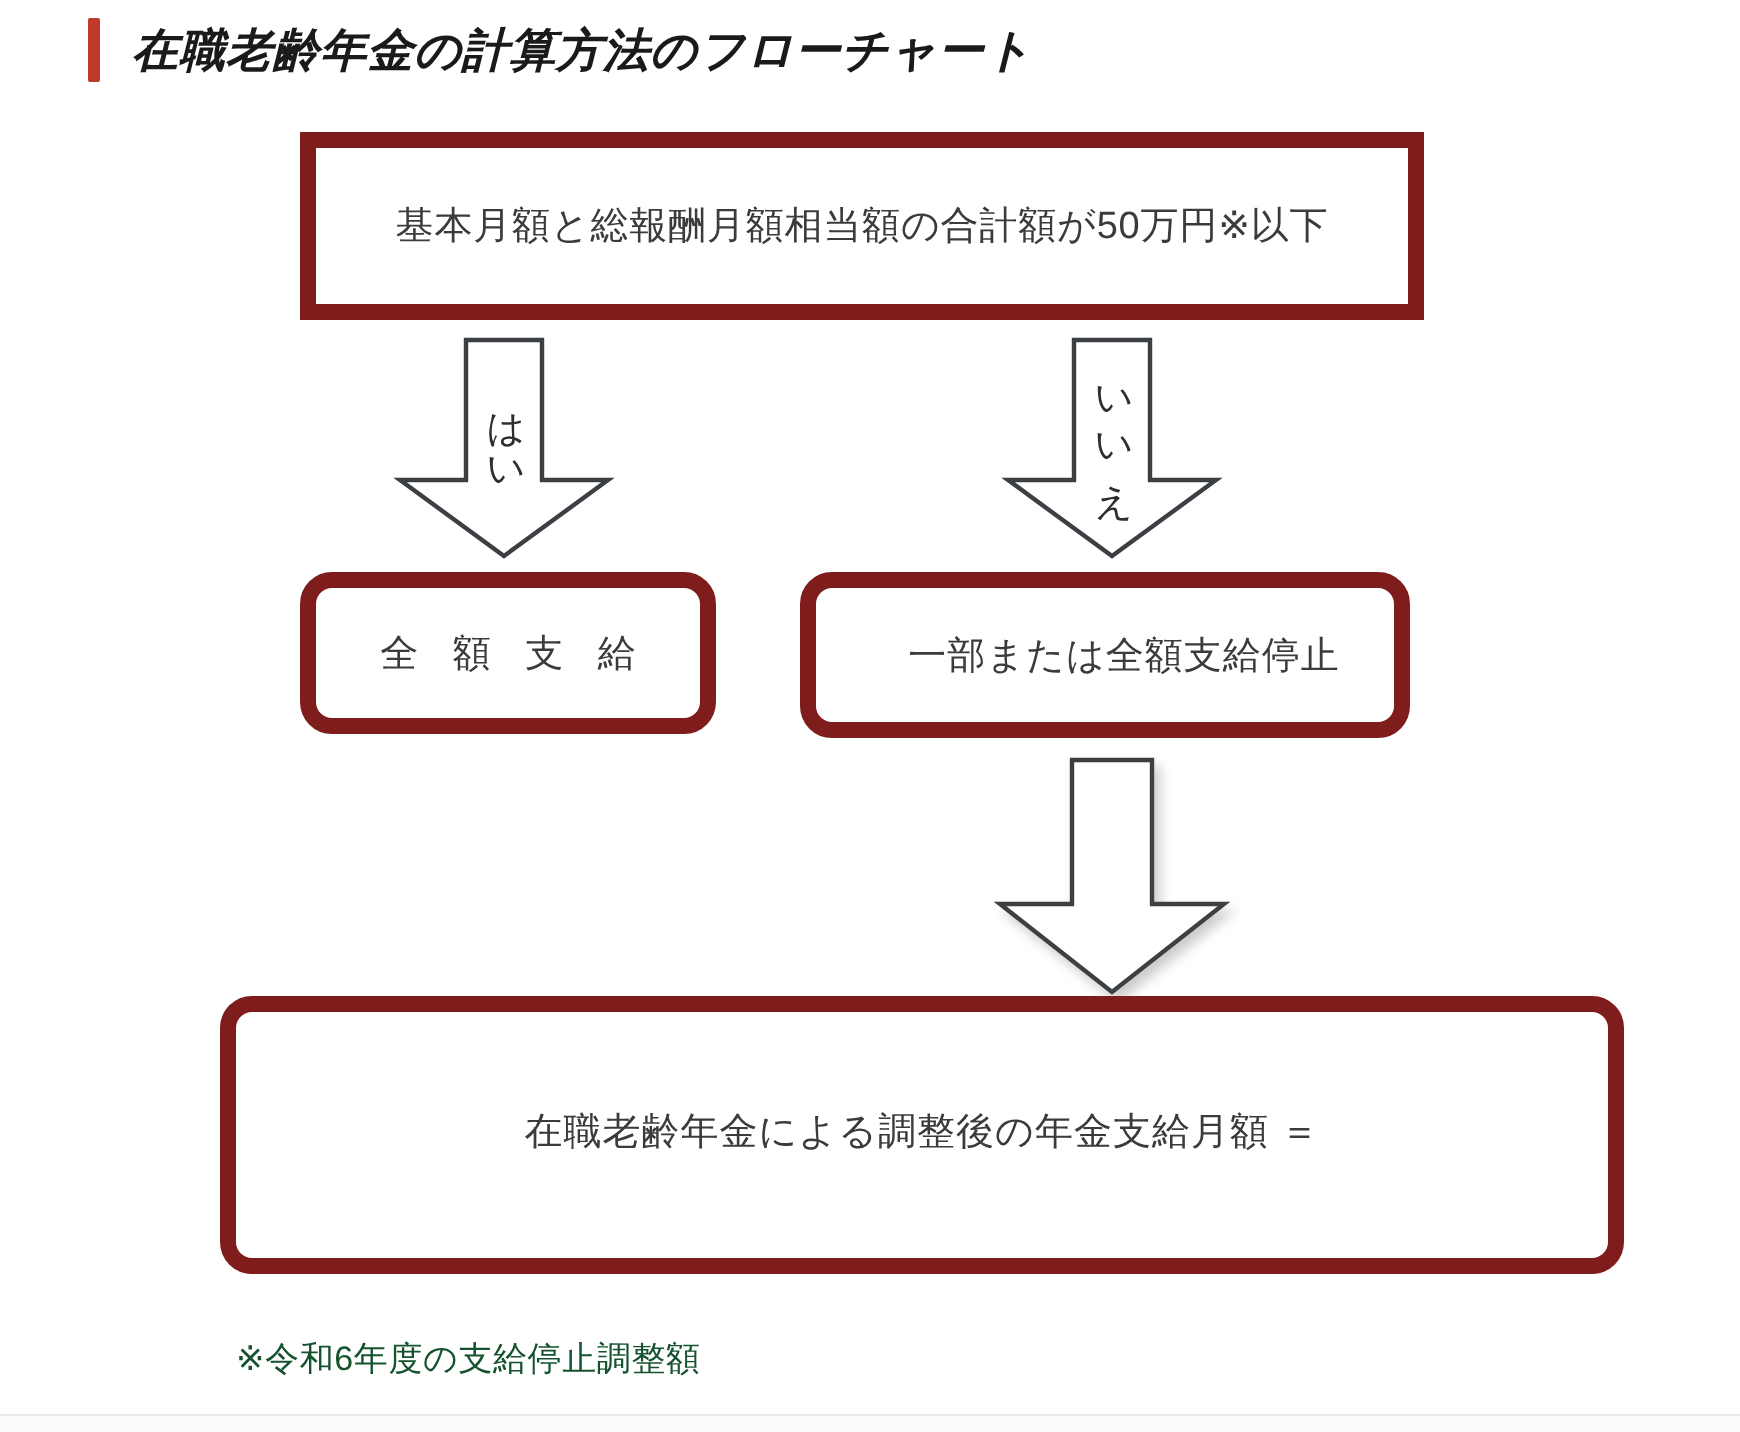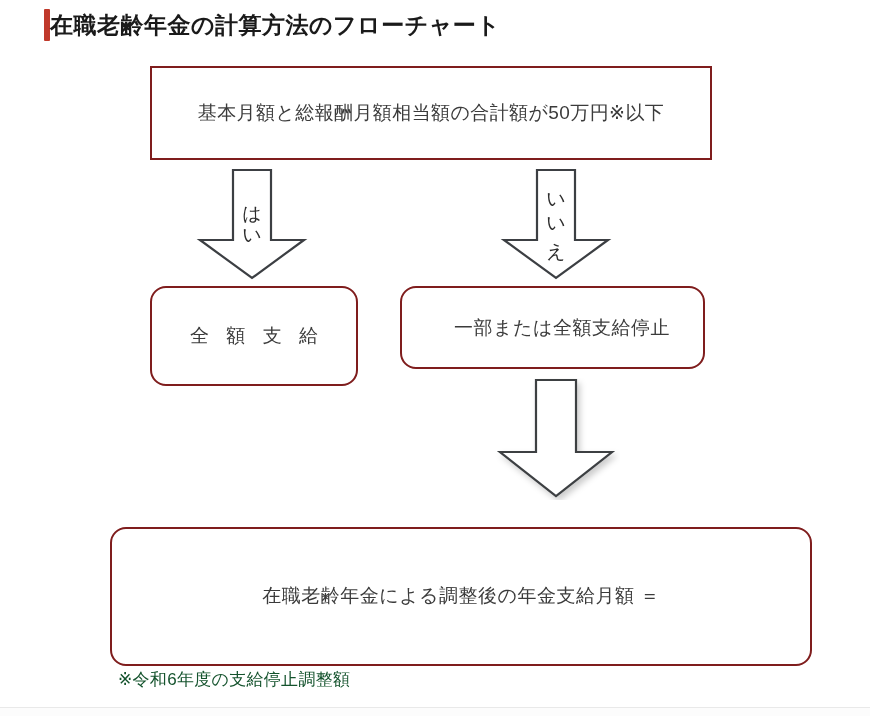--- a/index.html
+++ b/index.html
@@ -27,33 +27,35 @@
     height: 38px;
   }
   .title-accent {
     width: 6px;
     height: 32px;
     background: #c0392b;
     border-radius: 1px;
     flex: 0 0 auto;
   }
   .title-text {
+    margin-left: 16px;
     font-size: 23px;
     font-weight: bold;
     letter-spacing: 0.5px;
     color: #1a1a1a;
     white-space: nowrap;
+    font-style: italic;
   }
 
   
   .node {
     position: absolute;
     box-sizing: border-box;
     background: #ffffff;
-    border: 2px solid #7f1d1d;
+    border: 8px solid #7f1d1d;
     display: flex;
     align-items: center;
     justify-content: center;
     text-align: center;
     color: #3b3b3b;
   }
   .node.rounded {
     border-radius: 16px;
   }
 
@@ -65,21 +67,21 @@
     height: 94px;
     font-size: 19px;
     letter-spacing: 0.4px;
   }
 
   
   #result-full-box {
     left: 150px;
     top: 286px;
     width: 208px;
-    height: 100px;
+    height: 81px;
     font-size: 19px;
   }
   #result-full-box .box-label {
     letter-spacing: 6px;
     padding-left: 6px;
   }
   #result-partial-box {
     left: 400px;
     top: 286px;
     width: 305px;
@@ -92,21 +94,20 @@
   
   #formula-box {
     left: 110px;
     top: 498px;
     width: 702px;
     height: 139px;
     flex-direction: row;
     font-size: 19px;
     line-height: 1.9;
     letter-spacing: 0.5px;
-    margin-top: 29px;
   }
   #formula-box .formula-line {
     white-space: nowrap;
   }
 
   
   .arrow {
     position: absolute;
   }
   .arrow svg { display: block; }

